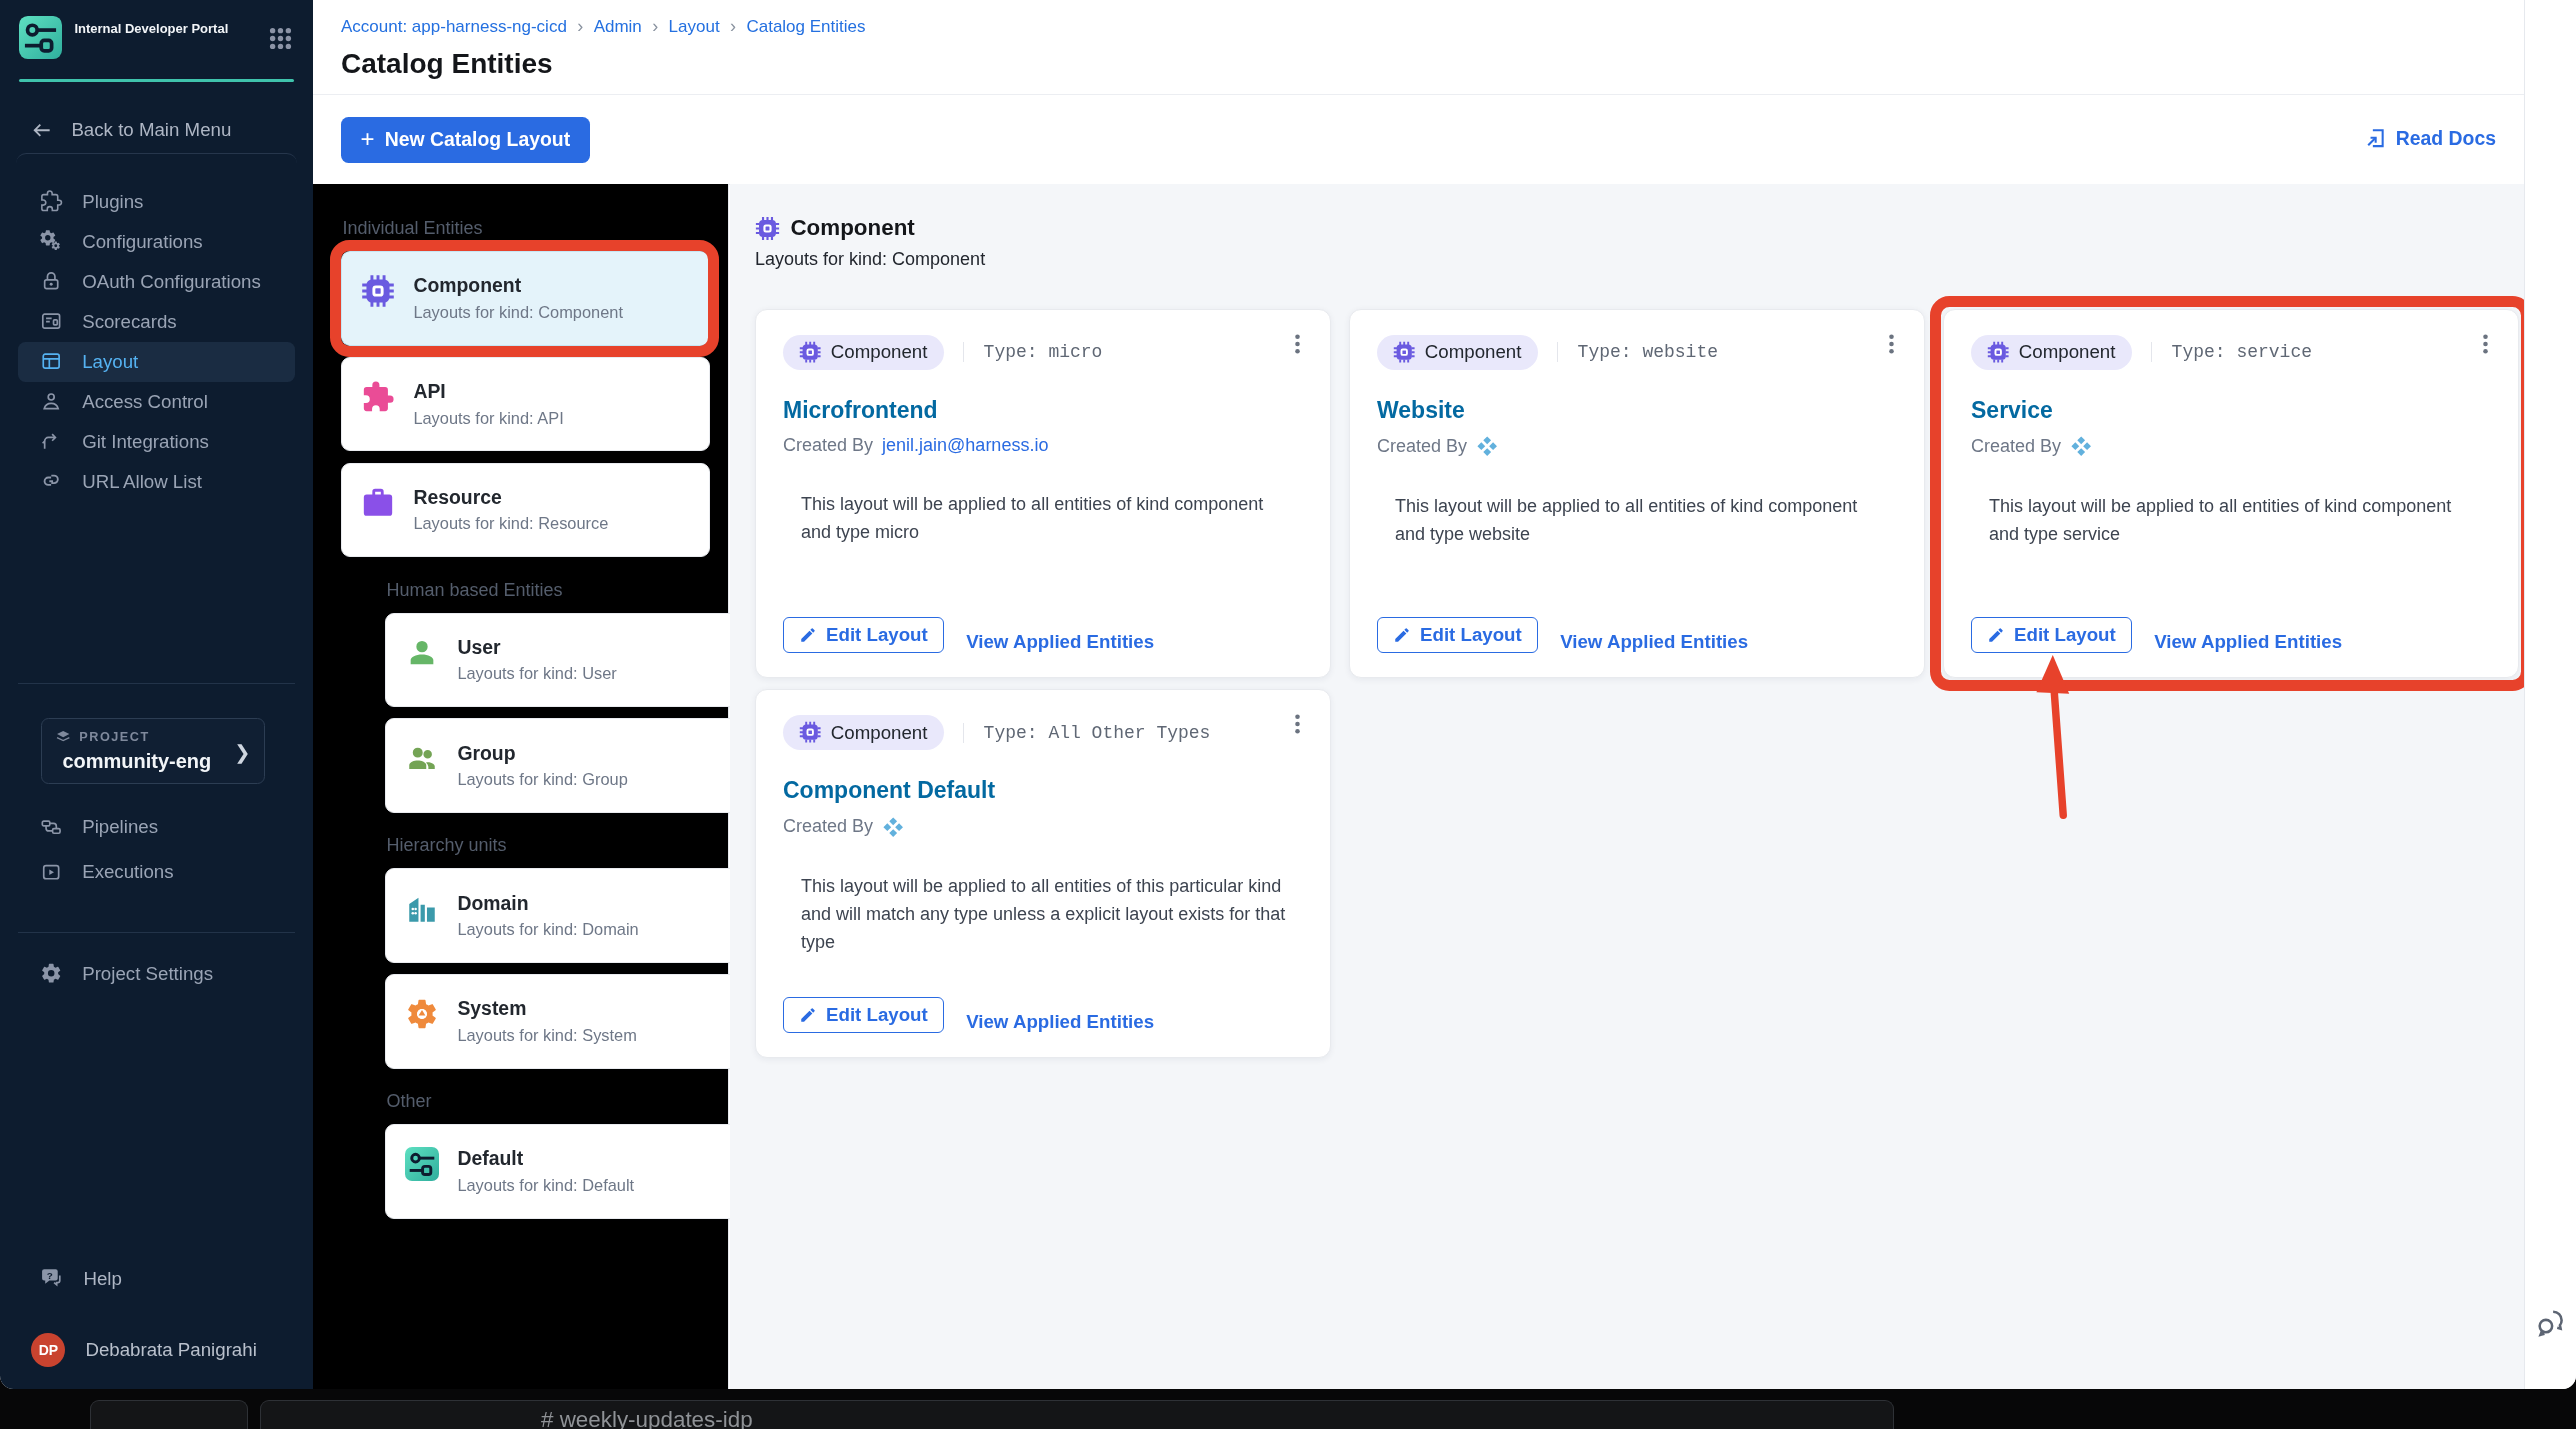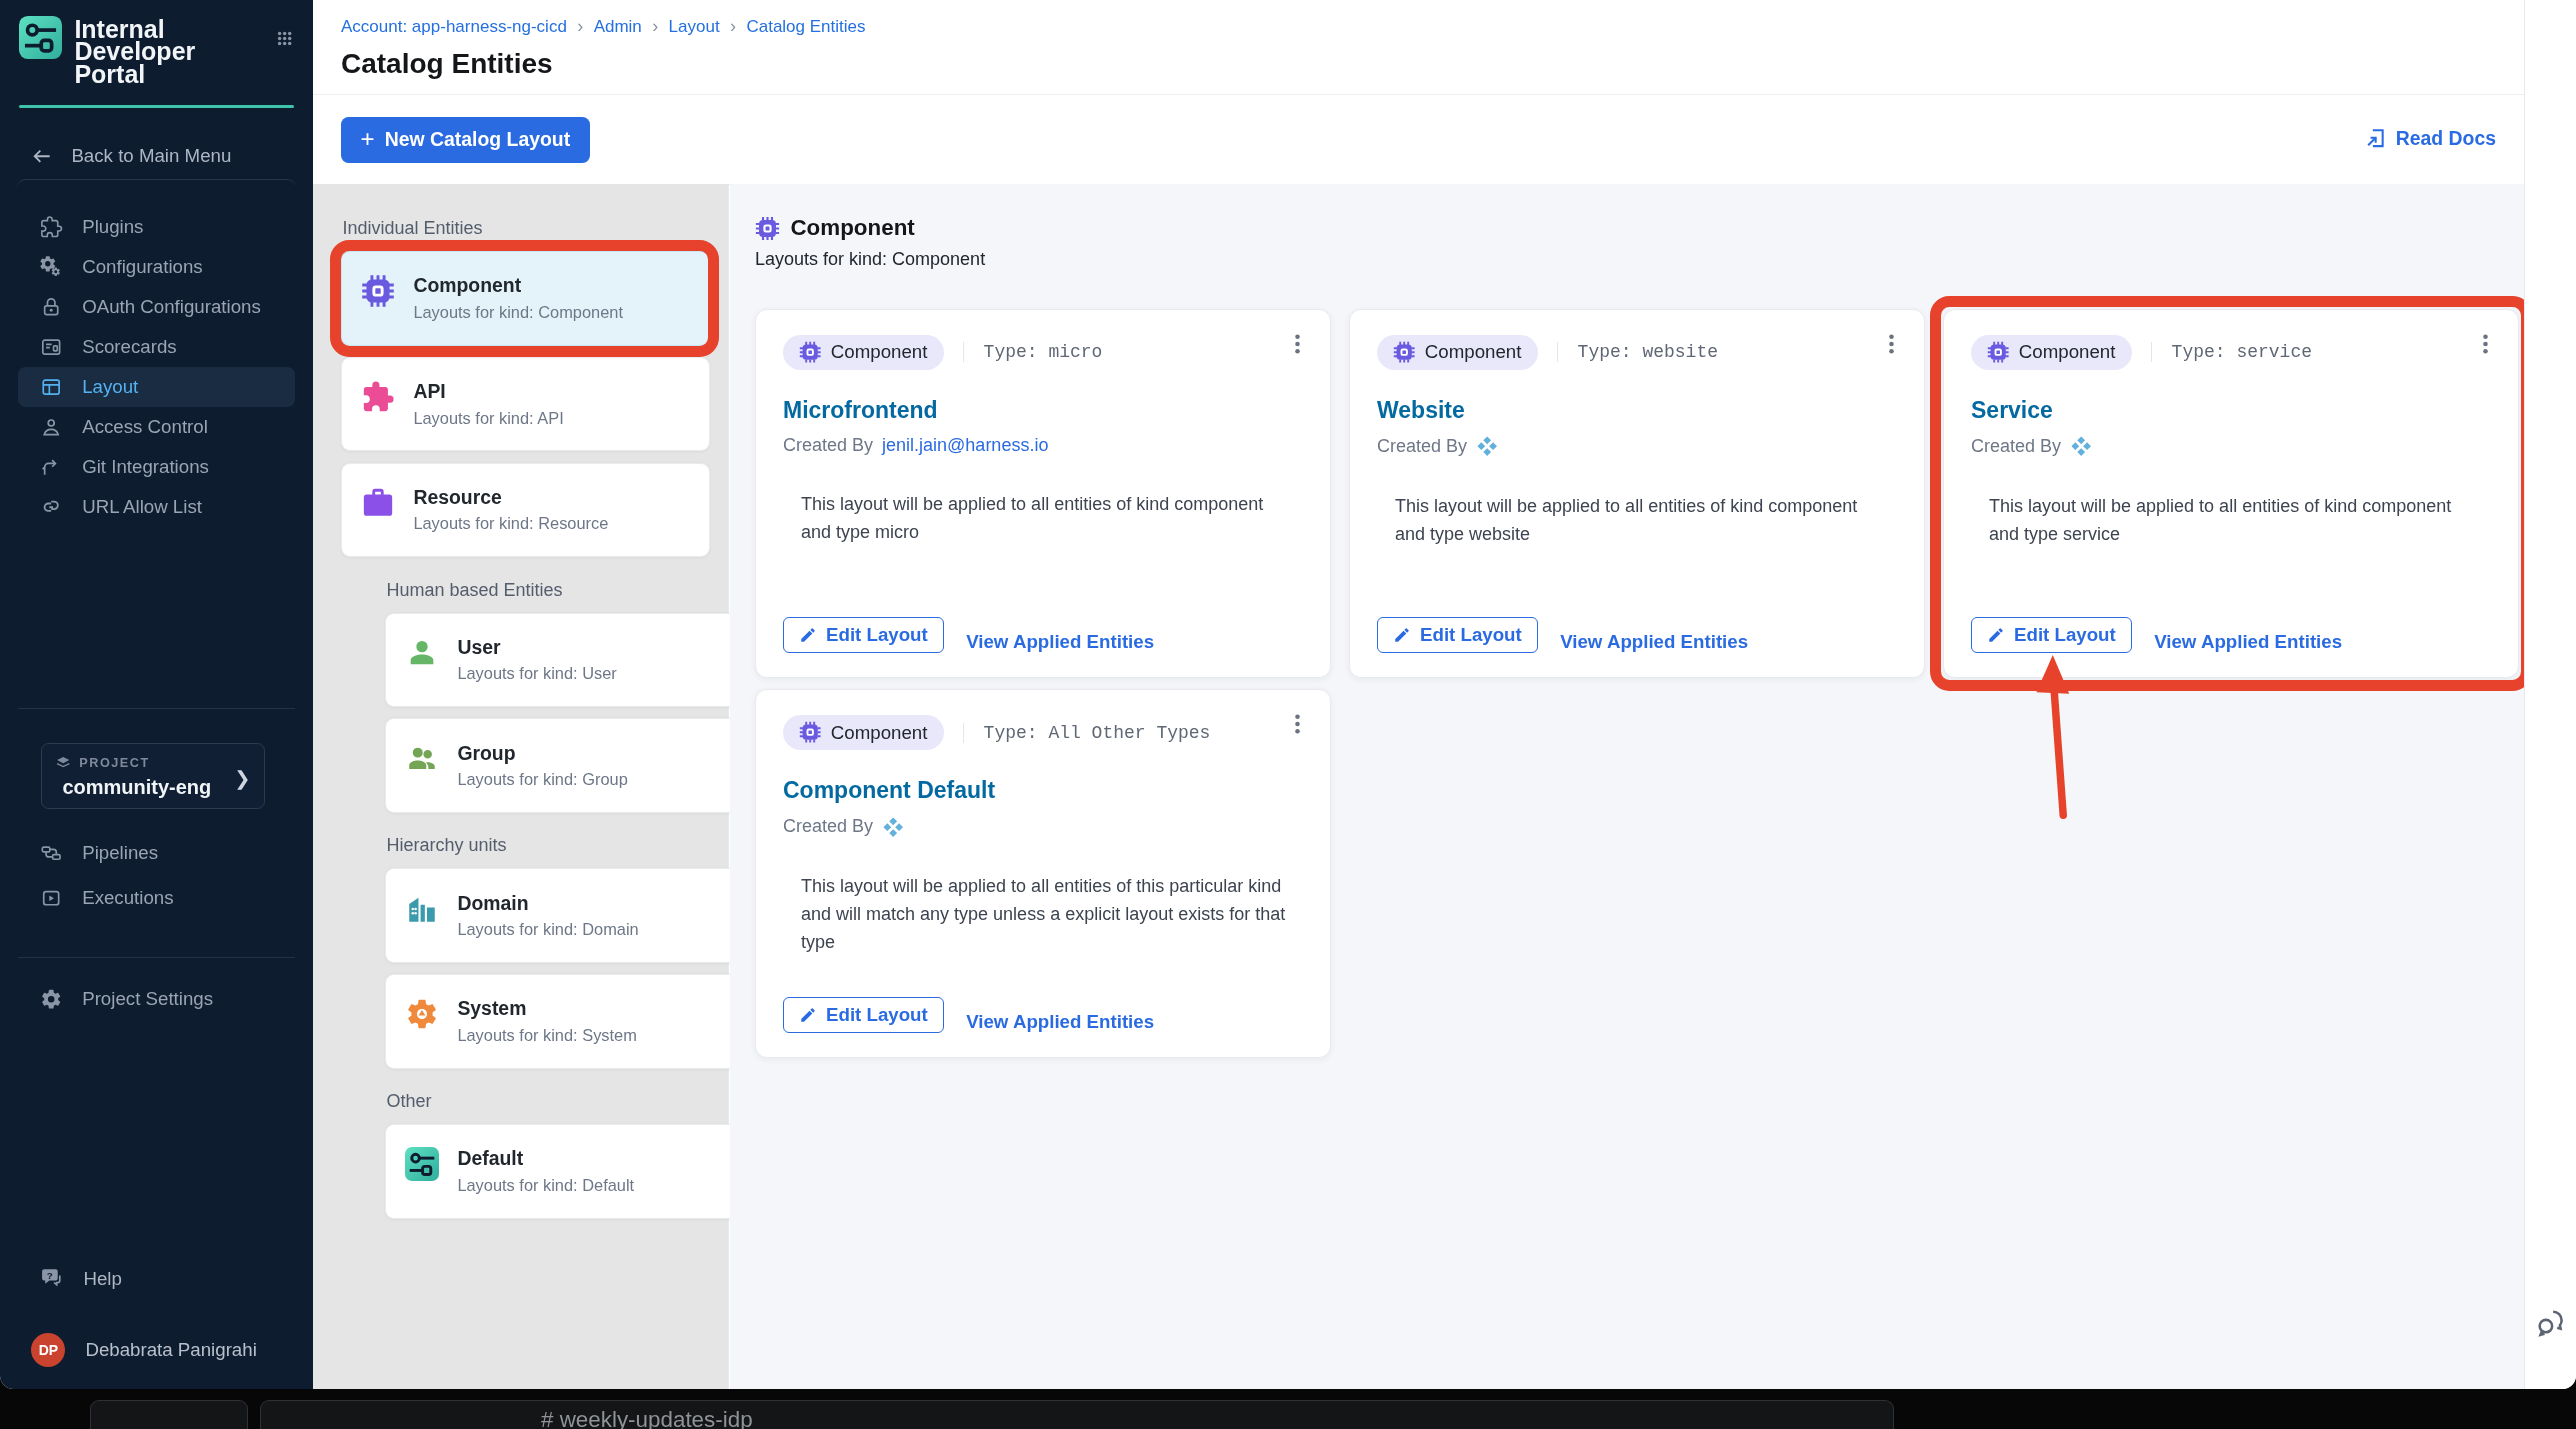--- a/index.html
+++ b/index.html
@@ -18,21 +18,21 @@
   #tb-pane-a { left:90px; width:158px; }
   #tb-pane-b { left:260px; width:1634px; }
   .tb-channel { position:absolute; left:541px; top:18px; font-size:22.4px; color:#8f9296; }
 
   
   #sidebar { position:absolute; left:0; top:0; width:313px; height:1389px;
              background:#0d1c2f; color:#9aa4b5; }
   .side-top { padding:16.4px 19.4px 0 19.4px; }
   .logo-row { display:flex; gap:12px; }
   .logo-sq { width:43px; height:43px; flex:0 0 43px; }
-  .app-title { font-size:25px; line-height:22.4px; font-weight:700; color:#f2f5f8; padding-top:1.5px; }
+  .app-title { font-size:13px; line-height:22.4px; font-weight:700; color:#f2f5f8; padding-top:1.5px; }
   .grid-ic { margin-left:auto; margin-top:9px; }
   .teal-line { height:3px; background:#3fc3ac; border-radius:1.5px; margin-top:19.4px; }
   .back-row { margin:37px 0 0 31px; display:flex; align-items:center; gap:18px;
               color:#aeb6c4; font-size:18.7px; cursor:pointer;text-align:right; }
   .menu-sep { height:10.4px; margin:12px 16.4px 0 16.4px; border-top:1.1px solid #26364c;
               border-radius:10.4px 10.4px 0 0; }
   .menu { margin-top:18px; padding:0 18px; }
   .mitem { height:40px; display:flex; align-items:center; gap:19.4px; padding-left:22.4px;
            font-size:18.7px; color:#9aa4b5; border-radius:7.5px; cursor:pointer; }
   .mitem.active { background:#1a2c42; color:#55b2f1; }
@@ -74,21 +74,21 @@
   .read-docs { margin-left:auto; display:inline-flex; align-items:center; gap:9px;
                color:#2a6be2; font-size:19.4px; font-weight:700; margin-top:10.4px; cursor:pointer; }
 
   
   #rightstrip { position:absolute; right:0; top:0; width:52px; height:1389px; background:#fff;
                 border-left:0.7px solid #e6e9ee; }
   .chat-fab { position:absolute; left:9px; bottom:46px; cursor:pointer; }
 
   
   #entitypanel { position:absolute; left:313px; top:184px; width:416px; height:1205px;
-                 background:#e5e5e5; border-right:0.7px solid #e6e9ee; padding:34px 0 0 28px; }
+                 background:#000000; border-right:0.7px solid #e6e9ee; padding:34px 0 0 28px; }
   .sec-title { font-size:18px; color:#545d6c; font-weight:500; margin:0 0 12px 1.5px; }
   .sec + .sec { margin-top:22.4px;padding-left:44px; }
   .ecard { position:relative; width:369px; background:#fff; border:0.7px solid #e9ebef;
            border-radius:9px; padding:22.4px 19.4px; display:flex; gap:18px; align-items:flex-start;
            box-shadow:0 0.7px 3px rgba(20,30,50,.05); margin-bottom:11.2px; cursor:pointer; }
   .ecard.selected { background:#e4f3fa; border-color:#c6e6f4; }
   .ecard .eic { flex:0 0 34px; }
   .ename { font-size:19.4px; font-weight:700; color:#22272e; line-height:22.4px; }
   .esub { font-size:16.4px; color:#6e7787; margin-top:6px; line-height:19.4px; }
 

